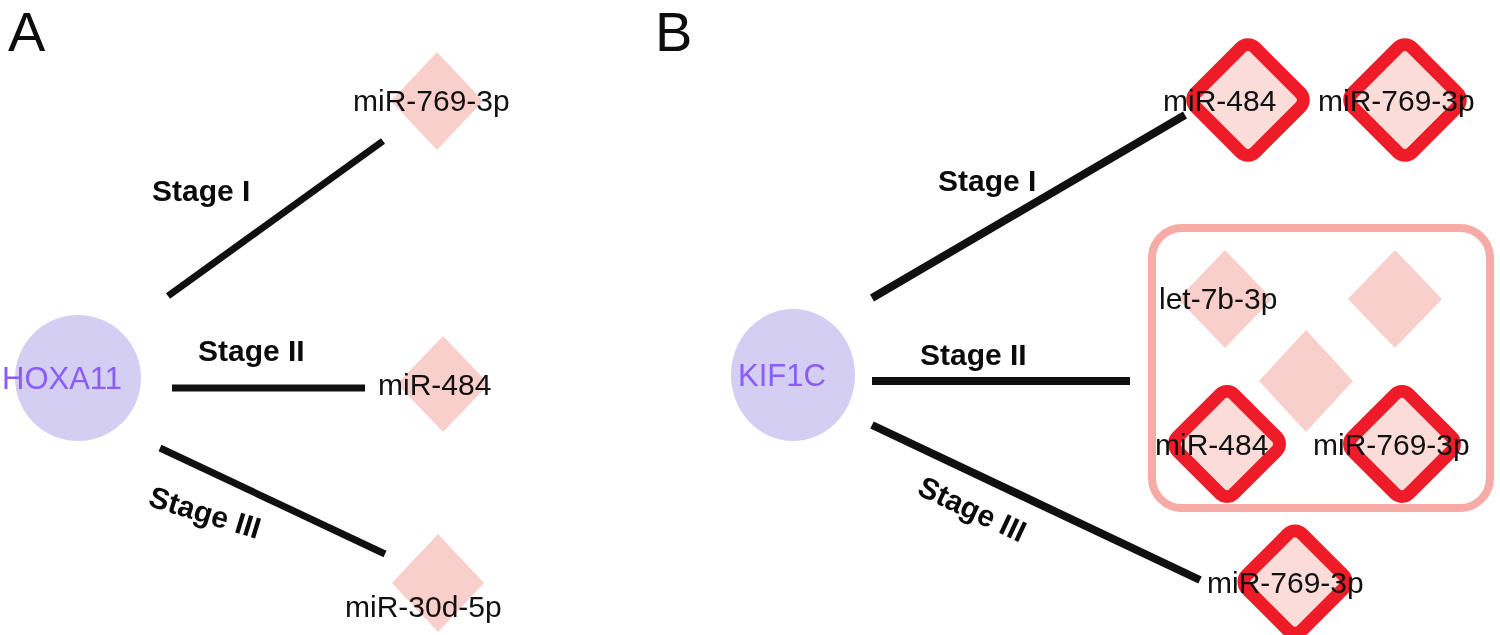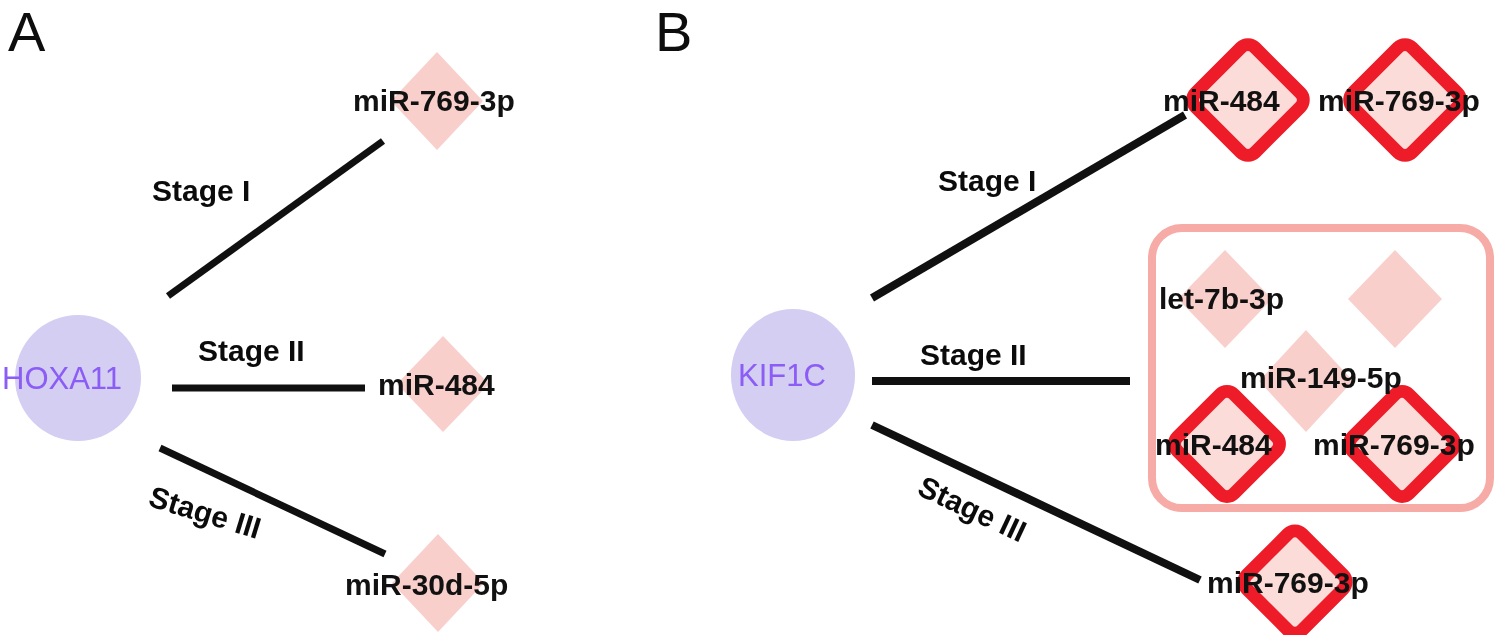--- a/index.html
+++ b/index.html
@@ -32,21 +32,21 @@
     font-size: 56px;
     font-weight: 400;
     color: #0d0d0d;
     line-height: 1;
     letter-spacing: 0px;
   }
   .node-label {
     position: absolute;
     font-family: "Liberation Sans", sans-serif;
     font-size: 30px;
-    font-weight: 700;
+    font-weight: 400;
     color: #111111;
     white-space: nowrap;
     line-height: 1;
   }
   .gene-label {
     position: absolute;
     font-family: "Liberation Sans", sans-serif;
     font-size: 31px;
     font-weight: 400;
     color: #8b5cf6;
@@ -122,31 +122,30 @@
   <div class="panel-label" style="left:655px; top:4px;">B</div>
 
   <div class="gene-label" style="left:2px; top:363px;">HOXA11</div>
 
   <div class="stage-label" style="left:152px; top:176px;">Stage I</div>
   <div class="stage-label" style="left:198px; top:336px;">Stage II</div>
   <div class="stage-label" style="left:150px; top:481px; transform:rotate(17deg);">Stage III</div>
 
   <div class="node-label" style="left:353px; top:86px;">miR-769-3p</div>
   <div class="node-label" style="left:378px; top:370px;">miR-484</div>
-  <div class="node-label" style="left:345px; top:570px;">miR-30d-5p</div>
+  <div class="node-label" style="left:345px; top:592px;">miR-30d-5p</div>
 
   <div class="gene-label" style="left:738px; top:360px;text-align:right;">KIF1C</div>
 
   <div class="stage-label" style="left:938px; top:166px;">Stage I</div>
   <div class="stage-label" style="left:920px; top:340px;">Stage II</div>
   <div class="stage-label" style="left:920px; top:470px; transform:rotate(25deg);">Stage III</div>
 
   <div class="node-label" style="left:1163px; top:86px;">miR-484</div>
   <div class="node-label" style="left:1318px; top:86px;">miR-769-3p</div>
 
   <div class="node-label" style="left:1159px; top:284px;">let-7b-3p</div>
-  <div class="node-label" style="left:1240px; top:363px;">miR-149-5p</div>
   <div class="node-label" style="left:1155px; top:430px;">miR-484</div>
   <div class="node-label" style="left:1313px; top:430px;">miR-769-3p</div>
 
   <div class="node-label" style="left:1207px; top:568px;">miR-769-3p</div>
 
 </div>
 
 </body></html>

